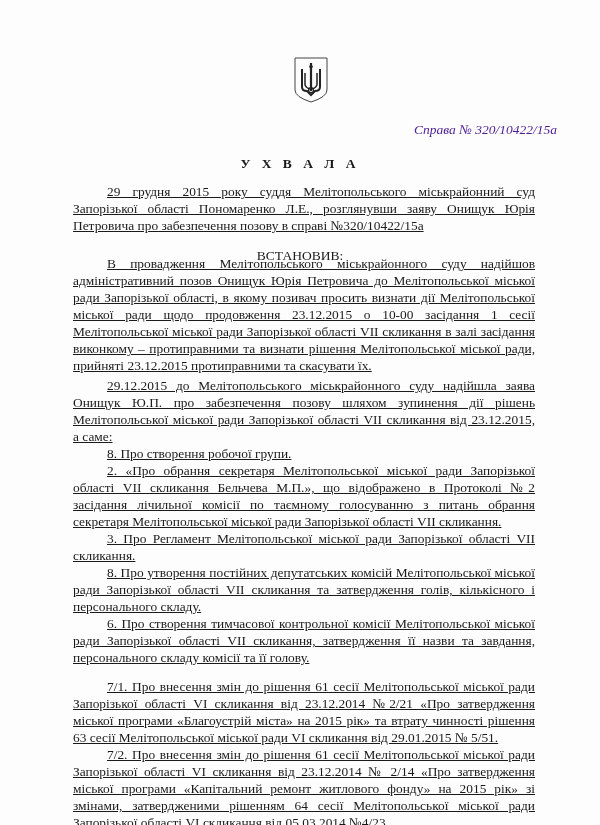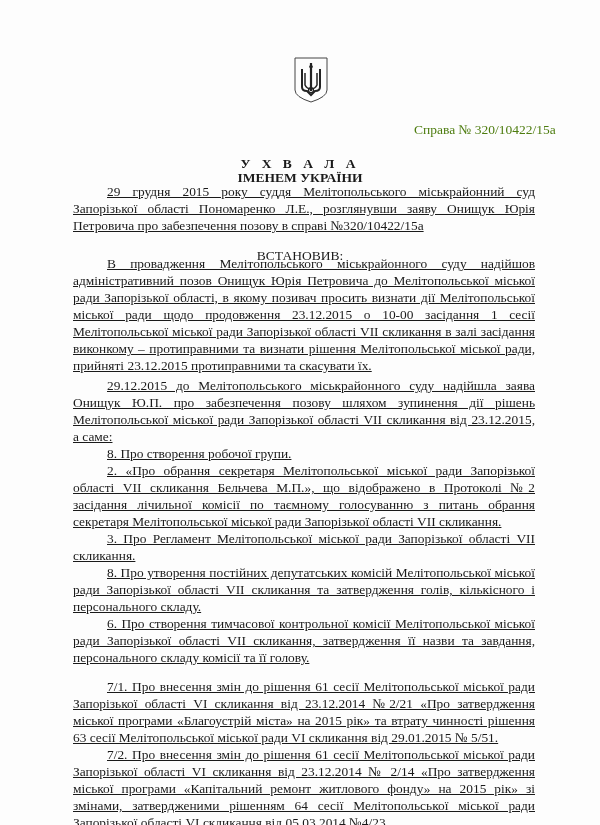--- a/index.html
+++ b/index.html
@@ -1,20 +1,20 @@
 <!DOCTYPE html>
 <html><head>
 <meta charset="utf-8">
 <style>
   html, body { margin: 0; padding: 0; background: #ffffff; }
   body { width: 600px; height: 825px; overflow: hidden; position: relative;
          font-family: "Liberation Serif", "DejaVu Serif", serif; color: #1a1a1a; }
   .page { position: absolute; left: 0; top: 0; width: 600px; height: 825px; background: #fdfdfd; }
   .emblem { position: absolute; left: 294px; top: 57px; width: 34px; height: 46px; }
-  .case-no { position: absolute; left: 414px; top: 122px; font-size: 13.5px; color: #4d7c0f; }
+  .case-no { position: absolute; left: 414px; top: 122px; font-size: 13.5px; color: #4c1d95; font-style: italic; }
   .title { position: absolute; left: 0; width: 600px; text-align: center; font-weight: bold; font-size: 13.5px; }
   .title.t1 { top: 156px; letter-spacing: 4px; }
   .title.t2 { top: 170px; }
   .body { position: absolute; left: 73px; width: 462px; font-size: 13.4px; line-height: 17px; text-align: justify; text-decoration: underline; }
   .body p { margin: 0; text-indent: 34px; }
   .intro { top: 183px; }
   .section { position: absolute; left: 0; width: 600px; text-align: center; font-weight: normal; font-size: 13.5px; top: 248px; }
   .main { top: 255px; }
   .main p.gap { margin-top: 3px; }
   .main p.item7 { text-indent: 34px; margin-top: 12px; }
@@ -29,21 +29,20 @@
     <path d="M17 6 L17 34" stroke="#222" stroke-width="2.2"></path>
     <path d="M17 6 L15 10 L17 12 L19 10 Z" fill="#222"></path>
     <path d="M8 12 L8 30 Q8 34 13 34 L17 38 L21 34 Q26 34 26 30 L26 12" fill="none" stroke="#222" stroke-width="2"></path>
     <path d="M11 16 L11 28 Q13 32 17 32 Q21 32 23 28 L23 16" fill="none" stroke="#222" stroke-width="1.5"></path>
     <circle cx="17" cy="33" r="2.5" fill="none" stroke="#222" stroke-width="1.2"></circle>
   </svg>
 
   <div class="case-no">Справа № 320/10422/15а</div>
 
   <div class="title t1">У Х В А Л А</div>
-  <div class="title t2">ІМЕНЕМ УКРАЇНИ</div>
 
   <div class="body intro">
     <p>29 грудня   2015 року    суддя Мелітопольського   міськрайонний  суд  Запорізької області Пономаренко Л.Е., розглянувши заяву  Онищук Юрія Петровича про забезпечення позову в справі №320/10422/15а</p>
   </div>
 
   <div class="section">ВСТАНОВИВ:</div>
 
   <div class="body main">
     <p>В провадження Мелітопольського міськрайонного суду надійшов адміністративний позов Онищук Юрія Петровича до Мелітопольської міської ради Запорізької області,  в якому позивач просить визнати дії Мелітопольської міської ради щодо продовження 23.12.2015 о 10-00 засідання 1 сесії Мелітопольської міської ради Запорізької області VII скликання в залі засідання виконкому – протиправними та визнати рішення Мелітопольської міської ради, прийняті 23.12.2015 протиправними та скасувати їх.</p>
     <p class="gap">29.12.2015 до Мелітопольського міськрайонного суду надійшла заява Онищук Ю.П. про забезпечення позову шляхом зупинення дії рішень Мелітопольської міської ради Запорізької області VII скликання від 23.12.2015, а саме:</p>

